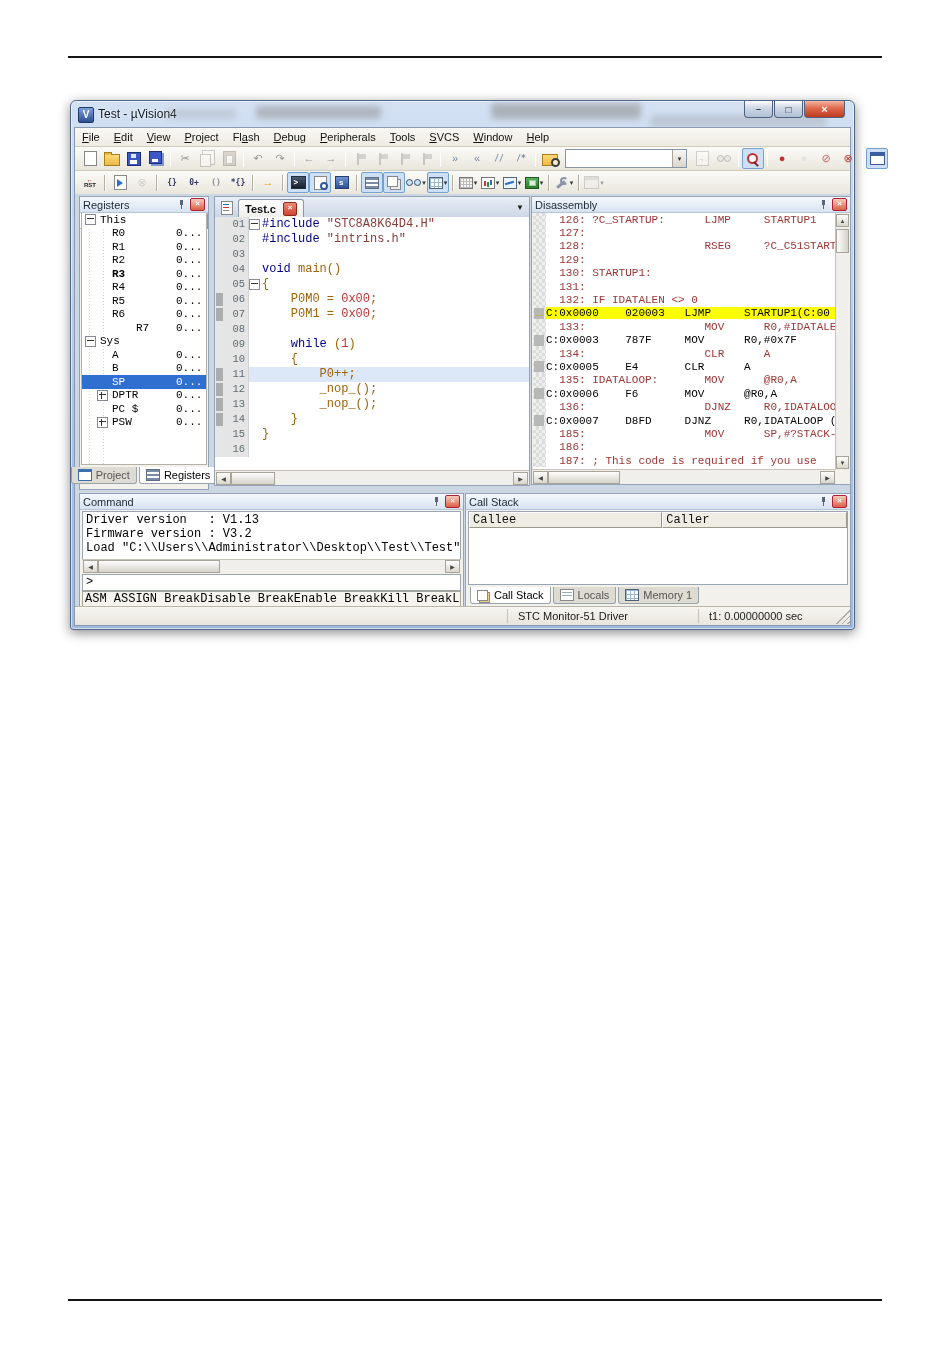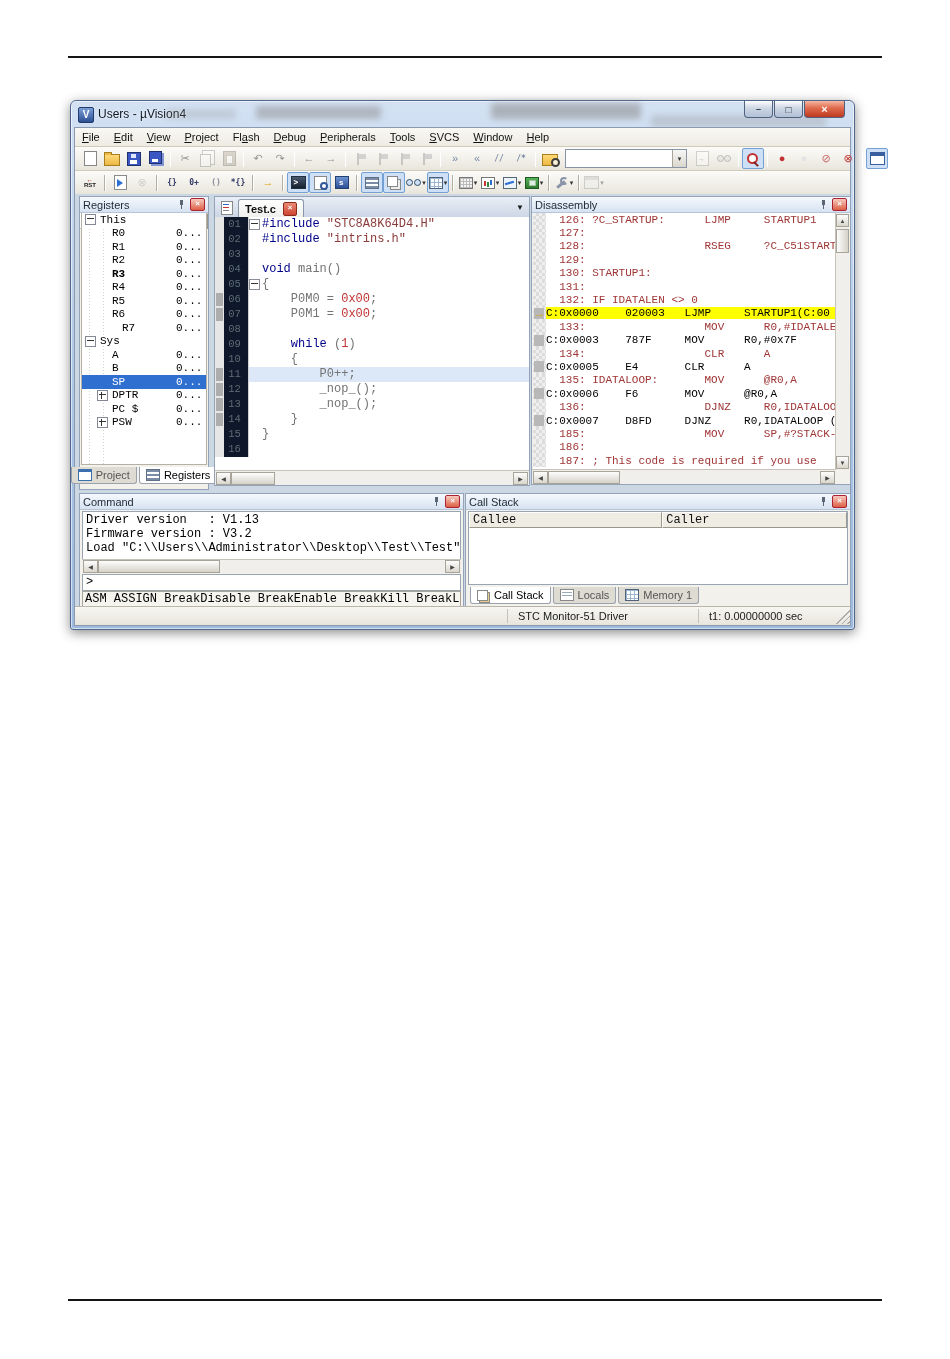--- a/index.html
+++ b/index.html
@@ -139,28 +139,28 @@
   .tabbar-icon::after{content:"";position:absolute;left:1px;top:2px;width:6px;height:1px;background:#36c;box-shadow:0 3px 0 #c33,0 6px 0 #888}
   .etab{position:absolute;left:23px;top:2px;height:17px;background:linear-gradient(#ffffff,#efefec);border:1px solid #8a97a8;border-bottom:none;border-radius:3px 3px 0 0;display:flex;align-items:center;padding:0 6px;font-size:11px;font-weight:bold;color:#111}
   .etab-close{width:12px;height:12px;margin-left:7px;background:linear-gradient(#e98a76,#cf4430);border:1px solid #8d2a1a;border-radius:2px;color:#fff;font-size:8px;line-height:10px;text-align:center}
   .etab-close::before{content:"×";font-weight:bold}
   .etab-dd{position:absolute;right:5px;top:6px;font-size:8px;color:#1a1a1a}
   .etab-dd::before{content:"▼"}
   .ed-area{position:absolute;left:0;right:0;top:20px;bottom:14px;background:#fff;overflow:hidden}
   .ed-line{display:flex;height:15px;font:12px "Liberation Mono",monospace;white-space:pre}
   .ed-exec{width:9px;flex:none;background:#e6e6e6}
   .ed-exec.m::after{content:"";display:block;width:7px;height:13px;background:#adadad;margin:1px auto 0}
-  .ed-num{width:21px;flex:none;text-align:center;padding-right:3px;background:#0f172a;color:#5d6d74;font-size:10.5px;line-height:15px;border-right:1px solid #d2d2d2}
+  .ed-num{width:21px;flex:none;text-align:right;padding-right:3px;background:#e5e5e5;color:#5d6d74;font-size:10.5px;line-height:15px;border-right:1px solid #d2d2d2}
   .ed-main{flex:1;display:flex}
   .ed-line.hl .ed-main{background:#dce8f8}
   .ed-fold{width:11px;flex:none;display:flex;align-items:center;justify-content:center}
   .fold-box{width:9px;height:9px;border:1px solid #8a8e9a;background:#fff;position:relative}
   .fold-box::after{content:"";position:absolute;left:1px;right:1px;top:3px;height:1px;background:#333}
   .ed-text{padding-left:2px}
-  .s-kw{color:#00008b}.s-str{color:#8b3a3a}.s-num{color:#c03232}.s-pl{color:#737373}
+  .s-kw{color:#00008b}.s-str{color:#8b3a3a}.s-num{color:#c03232}.s-pl{color:#a16207}
   .hscroll{position:absolute;left:0;right:0;bottom:0;height:14px;background:#f0efeb;border-top:1px solid #c6c3b8;display:flex;align-items:center;padding:0 1px}
   .sarr{width:13px;height:11px;background:linear-gradient(#fdfdfd,#d9d6cc);border:1px solid #a8a49a;display:flex;align-items:center;justify-content:center;font-size:6px;color:#444;flex:none}
   .sthumb{height:11px;background:linear-gradient(#fdfdfd,#d5d2c8);border:1px solid #a8a49a;flex:none}
   .strack{flex:1}
 
   
   .dis-body{position:absolute;left:1px;right:14px;top:16px;bottom:14px;background:#fff;overflow:hidden}
   .dis-line{display:flex;height:13.4px;font:11px "Liberation Mono",monospace;white-space:pre;align-items:center}
   .dis-margin{width:13px;flex:none;align-self:stretch;background:#efefef;background-image:linear-gradient(45deg,#dcdcdc 25%,transparent 25%,transparent 75%,#dcdcdc 75%),linear-gradient(45deg,#dcdcdc 25%,transparent 25%,transparent 75%,#dcdcdc 75%);background-size:6px 6px;background-position:0 0,3px 3px;position:relative}
   .dis-line.asm .dis-margin::after{content:"";position:absolute;left:1px;top:1px;width:10px;height:11px;background:#b8b8b8}
@@ -190,21 +190,21 @@
 </style>
 </head>
 <body>
 
 <div class="rule" style="top:56px"></div>
 <div class="rule" style="top:1299px"></div>
 
 <div class="window">
   <div class="titlebar">
     <span class="app-icon"></span>
-    <span class="title-text">Users - µVision4</span>
+    <span class="title-text">Test - µVision4</span>
     <div class="blur" style="left:95px;top:8px;width:70px;height:10px;opacity:.25"></div>
     <div class="blur" style="left:185px;top:5px;width:125px;height:13px;opacity:.5"></div>
     <div class="blur" style="left:420px;top:2px;width:150px;height:16px;opacity:.55"></div>
     <div class="blur" style="left:580px;top:14px;width:175px;height:12px;opacity:.3"></div>
     <div class="winbtns">
       <span class="wbtn min"></span>
       <span class="wbtn max"></span>
       <span class="wbtn close"></span>
     </div>
   </div>
@@ -446,21 +446,21 @@
               </div>
               <div class="reg-row">
                 <span class="reg-lbl" style="margin-left: 30px;">R5</span>
                 <span class="reg-val">0...</span>
               </div>
               <div class="reg-row">
                 <span class="reg-lbl" style="margin-left: 30px;">R6</span>
                 <span class="reg-val">0...</span>
               </div>
               <div class="reg-row">
-                <span class="reg-lbl" style="margin-left: 32px; padding-left: 8px;">R7</span>
+                <span class="reg-lbl" style="margin-left: 46px; padding-left: 8px;">R7</span>
                 <span class="reg-val">0...</span>
               </div>
               <div class="reg-row">
                 <span class="exp" style="margin-left: 3px;"></span>
                 <span class="reg-lbl" style="margin-left: 4px;">Sys</span>
                 <span class="reg-val"></span>
               </div>
               <div class="reg-row">
                 <span class="reg-lbl" style="margin-left: 30px;">A</span>
                 <span class="reg-val">0...</span>

